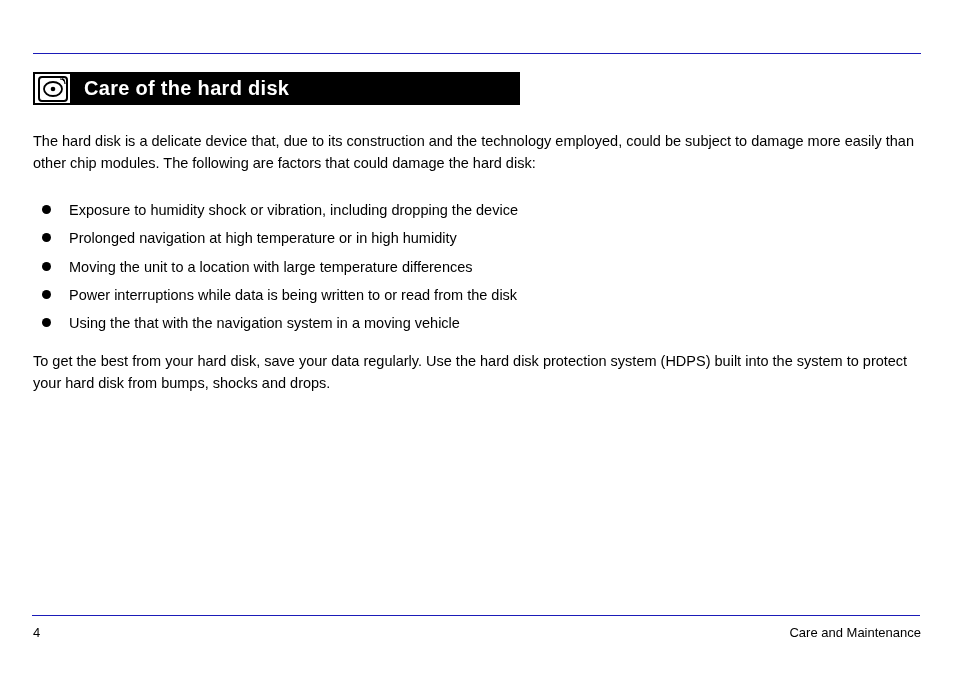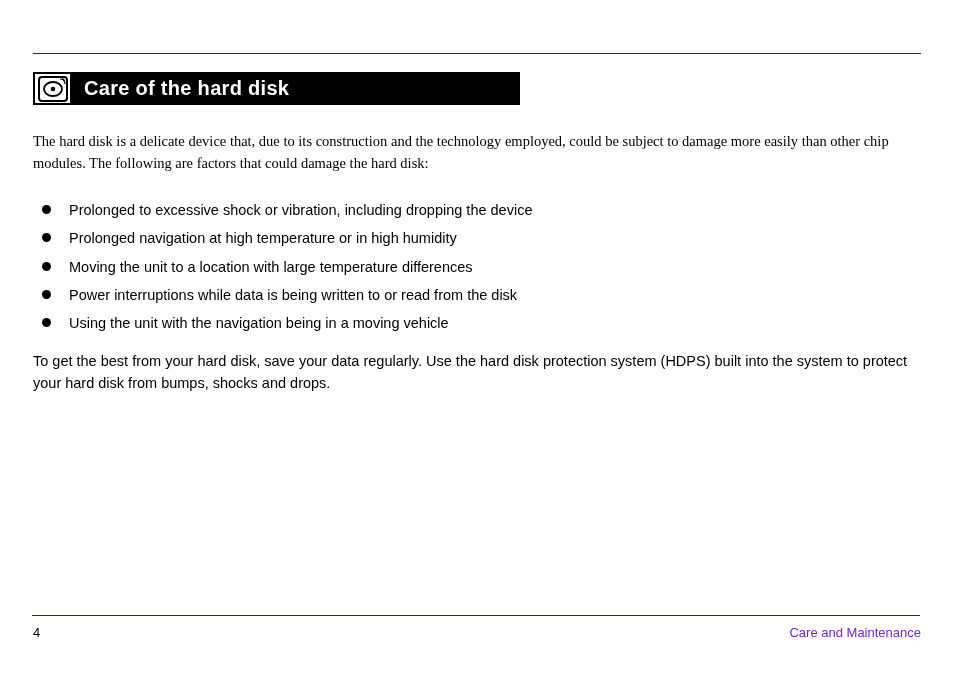--- a/index.html
+++ b/index.html
@@ -55,21 +55,20 @@
     letter-spacing: 0.3px;
   }
 
   .intro {
     position: absolute;
     left: 33px;
     top: 130px;
     width: 888px;
     font-size: 14.5px;
     line-height: 1.55;
-    font-family: Liberation Serif, serif;
   }
   .afterlist {
     position: absolute;
     left: 33px;
     top: 350px;
     width: 888px;
     font-size: 14.5px;
     line-height: 1.55;
   }
 
@@ -103,21 +102,21 @@
     left: 33px;
     top: 625px;
     font-size: 13px;
     color: #000;
   }
   .footer-right {
     position: absolute;
     right: 33px;
     top: 625px;
     font-size: 13px;
-    color: #6d28d9;
+    color: #000000;
   }
 </style>
 </head>
 <body>
 
 <div class="page">
 
   <div class="hr top"></div>
 
   <div class="heading-bar">
@@ -131,37 +130,37 @@
       </svg>
     </div>
     <div class="heading-text">Care of the hard disk</div>
   </div>
 
   <div class="intro">The hard disk is a delicate device that, due to its construction and the technology employed, could be subject to damage more easily than other chip modules. The following are factors that could damage the hard disk:</div>
 
   <div class="bullets">
     <div class="bullet-row">
       <div class="dot"></div>
-      <div class="bullet-text">Prolonged to excessive shock or vibration, including dropping the device</div>
+      <div class="bullet-text">Exposure to humidity shock or vibration, including dropping the device</div>
     </div>
     <div class="bullet-row">
       <div class="dot"></div>
       <div class="bullet-text">Prolonged navigation at high temperature or in high humidity</div>
     </div>
     <div class="bullet-row">
       <div class="dot"></div>
       <div class="bullet-text">Moving the unit to a location with large temperature differences</div>
     </div>
     <div class="bullet-row">
       <div class="dot"></div>
       <div class="bullet-text">Power interruptions while data is being written to or read from the disk</div>
     </div>
     <div class="bullet-row">
       <div class="dot"></div>
-      <div class="bullet-text">Using the unit with the navigation being in a moving vehicle</div>
+      <div class="bullet-text">Using the that with the navigation system in a moving vehicle</div>
     </div>
   </div>
 
   <div class="afterlist">To get the best from your hard disk, save your data regularly. Use the hard disk protection system (HDPS) built into the system to protect your hard disk from bumps, shocks and drops.</div>
 
   <div class="hr bottom"></div>
 
   <div class="footer-left">4</div>
   <div class="footer-right">Care and Maintenance</div>
 

